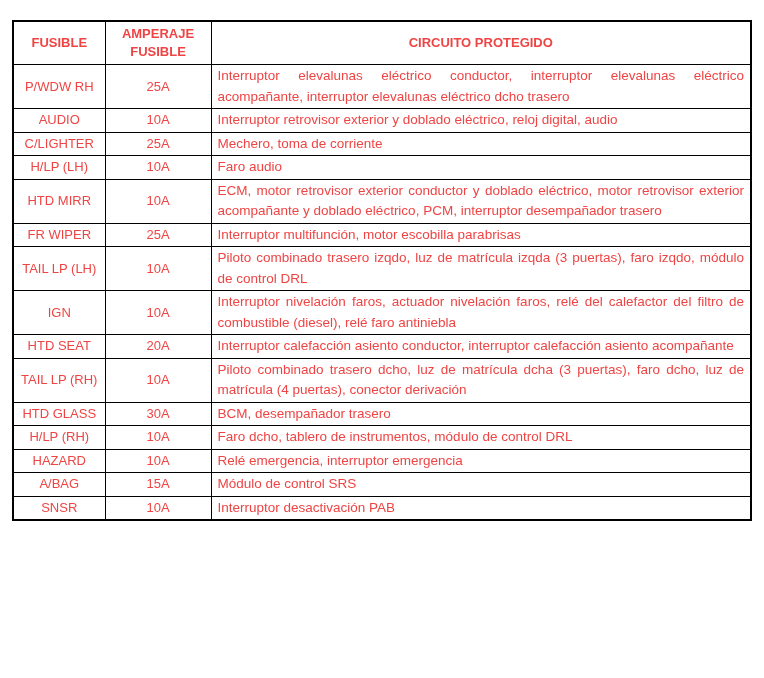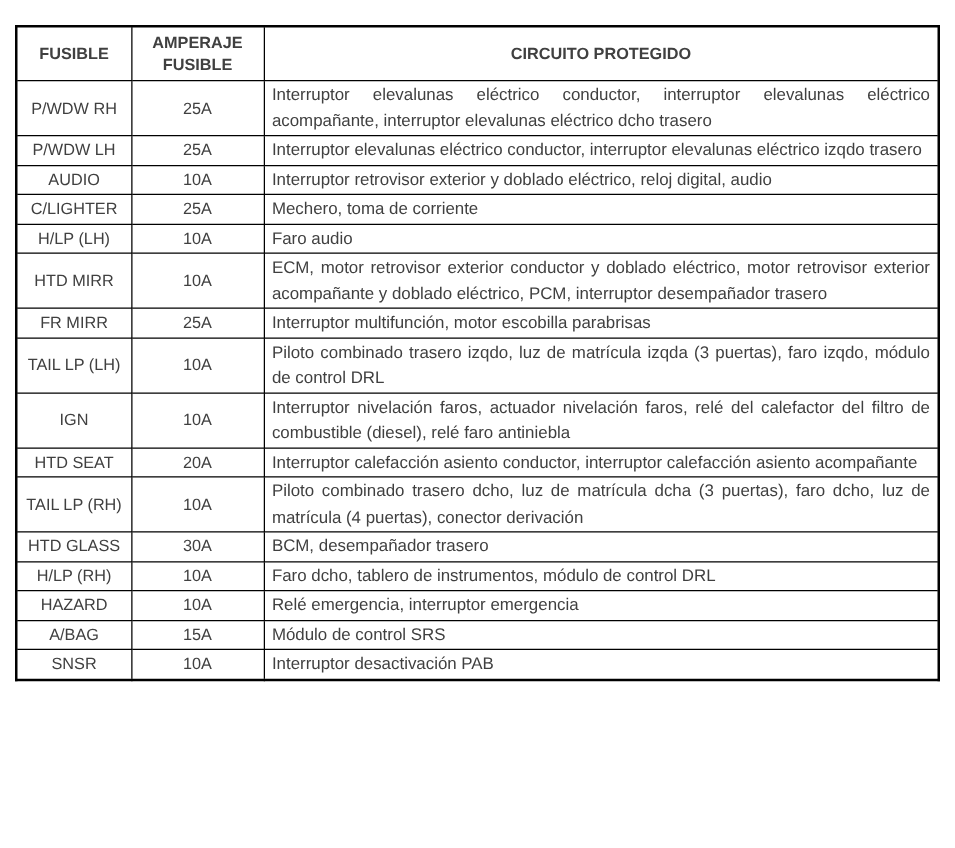--- a/index.html
+++ b/index.html
@@ -7,21 +7,21 @@
     padding: 0;
     background: #ffffff;
   }
   .page {
     width: 764px;
     height: 678px;
     box-sizing: border-box;
     padding: 20px 12px 16px 12px;
     background: #ffffff;
     font-family: "Liberation Sans", sans-serif;
-    color: #404040;
+    color: #ef4444;
   }
   table.fuse-table {
     border-collapse: collapse;
     width: 100%;
     table-layout: fixed;
     border: 2.5px solid #000000;
   }
   .fuse-table th,
   .fuse-table td {
     border: 1px solid #000000;
@@ -71,46 +71,41 @@
         <th>CIRCUITO PROTEGIDO</th>
       </tr>
     </thead>
     <tbody>
         <tr>
           <td class="fuse">P/WDW RH</td>
           <td class="amperage">25A</td>
           <td class="circuit">Interruptor elevalunas eléctrico conductor, interruptor elevalunas eléctrico acompañante, interruptor elevalunas eléctrico dcho trasero</td>
         </tr>
         <tr>
-          <td class="fuse">P/WDW LH</td>
-          <td class="amperage">25A</td>
-          <td class="circuit">Interruptor elevalunas eléctrico conductor, interruptor elevalunas eléctrico izqdo trasero</td>
-        </tr>
-        <tr>
           <td class="fuse">AUDIO</td>
           <td class="amperage">10A</td>
           <td class="circuit">Interruptor retrovisor exterior y doblado eléctrico, reloj digital, audio</td>
         </tr>
         <tr>
           <td class="fuse">C/LIGHTER</td>
           <td class="amperage">25A</td>
           <td class="circuit">Mechero, toma de corriente</td>
         </tr>
         <tr>
           <td class="fuse">H/LP (LH)</td>
           <td class="amperage">10A</td>
           <td class="circuit">Faro audio</td>
         </tr>
         <tr>
           <td class="fuse">HTD MIRR</td>
           <td class="amperage">10A</td>
           <td class="circuit">ECM, motor retrovisor exterior conductor y doblado eléctrico, motor retrovisor exterior acompañante y doblado eléctrico, PCM, interruptor desempañador trasero</td>
         </tr>
         <tr>
-          <td class="fuse">FR MIRR</td>
+          <td class="fuse">FR WIPER</td>
           <td class="amperage">25A</td>
           <td class="circuit">Interruptor multifunción, motor escobilla parabrisas</td>
         </tr>
         <tr>
           <td class="fuse">TAIL LP (LH)</td>
           <td class="amperage">10A</td>
           <td class="circuit">Piloto combinado trasero izqdo, luz de matrícula izqda (3 puertas), faro izqdo, módulo de control DRL</td>
         </tr>
         <tr>
           <td class="fuse">IGN</td>

